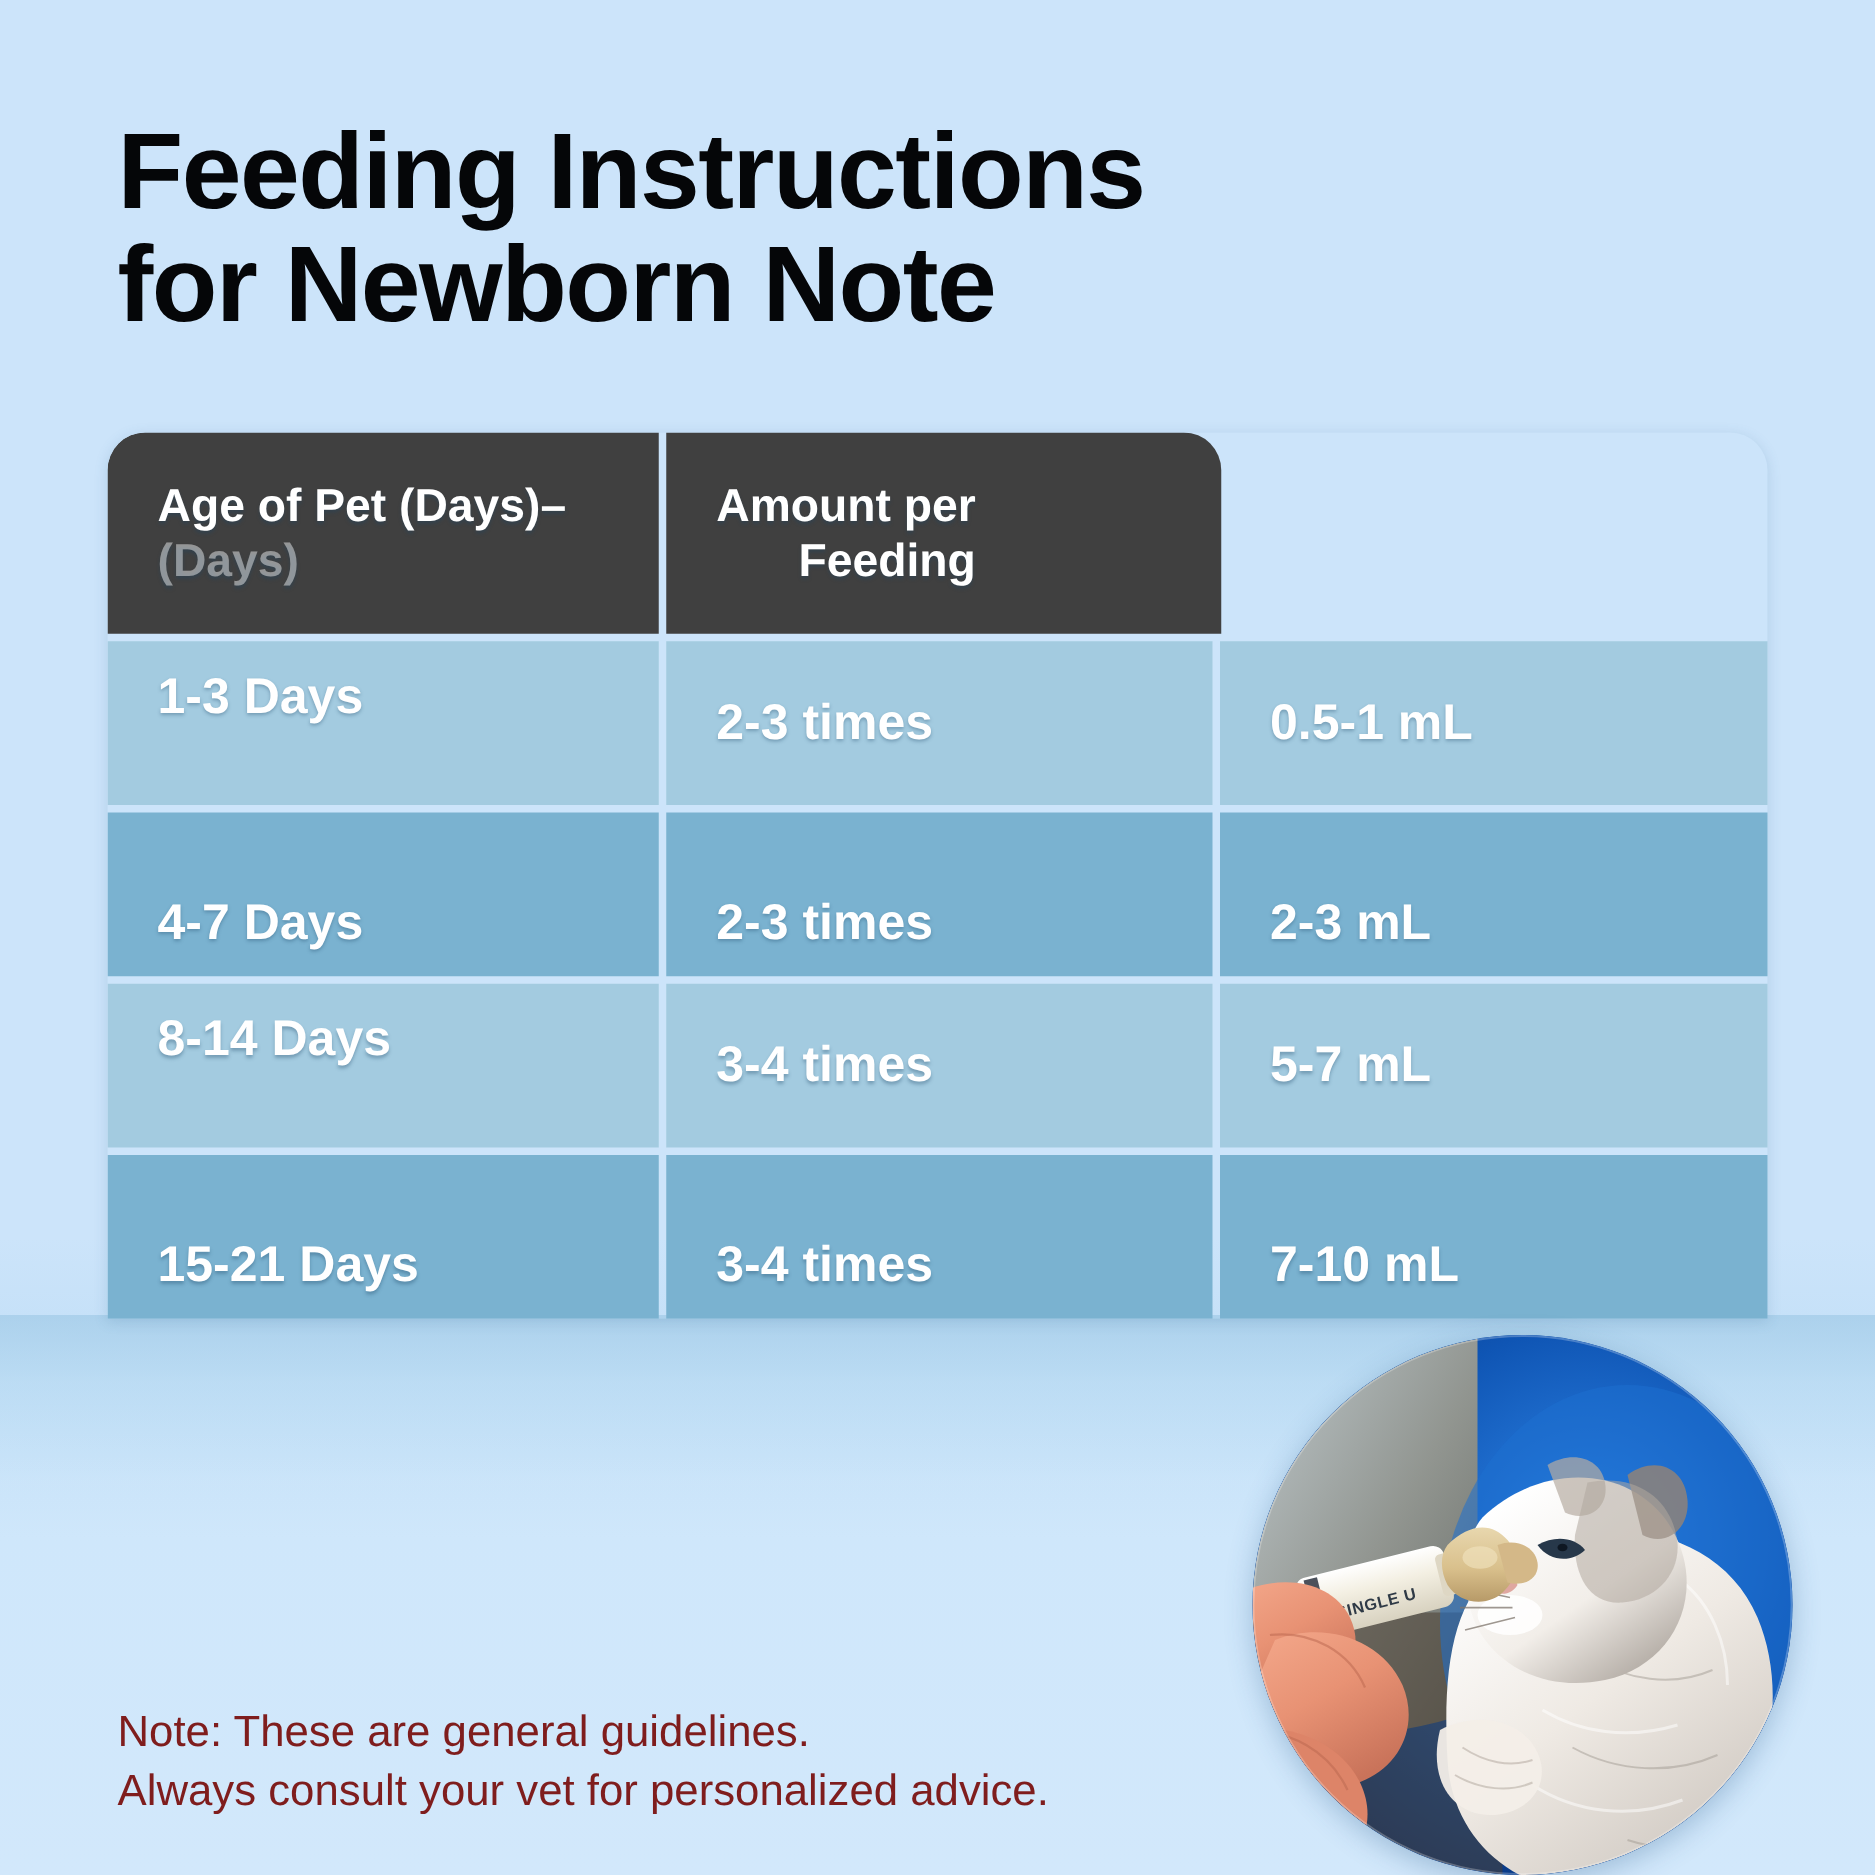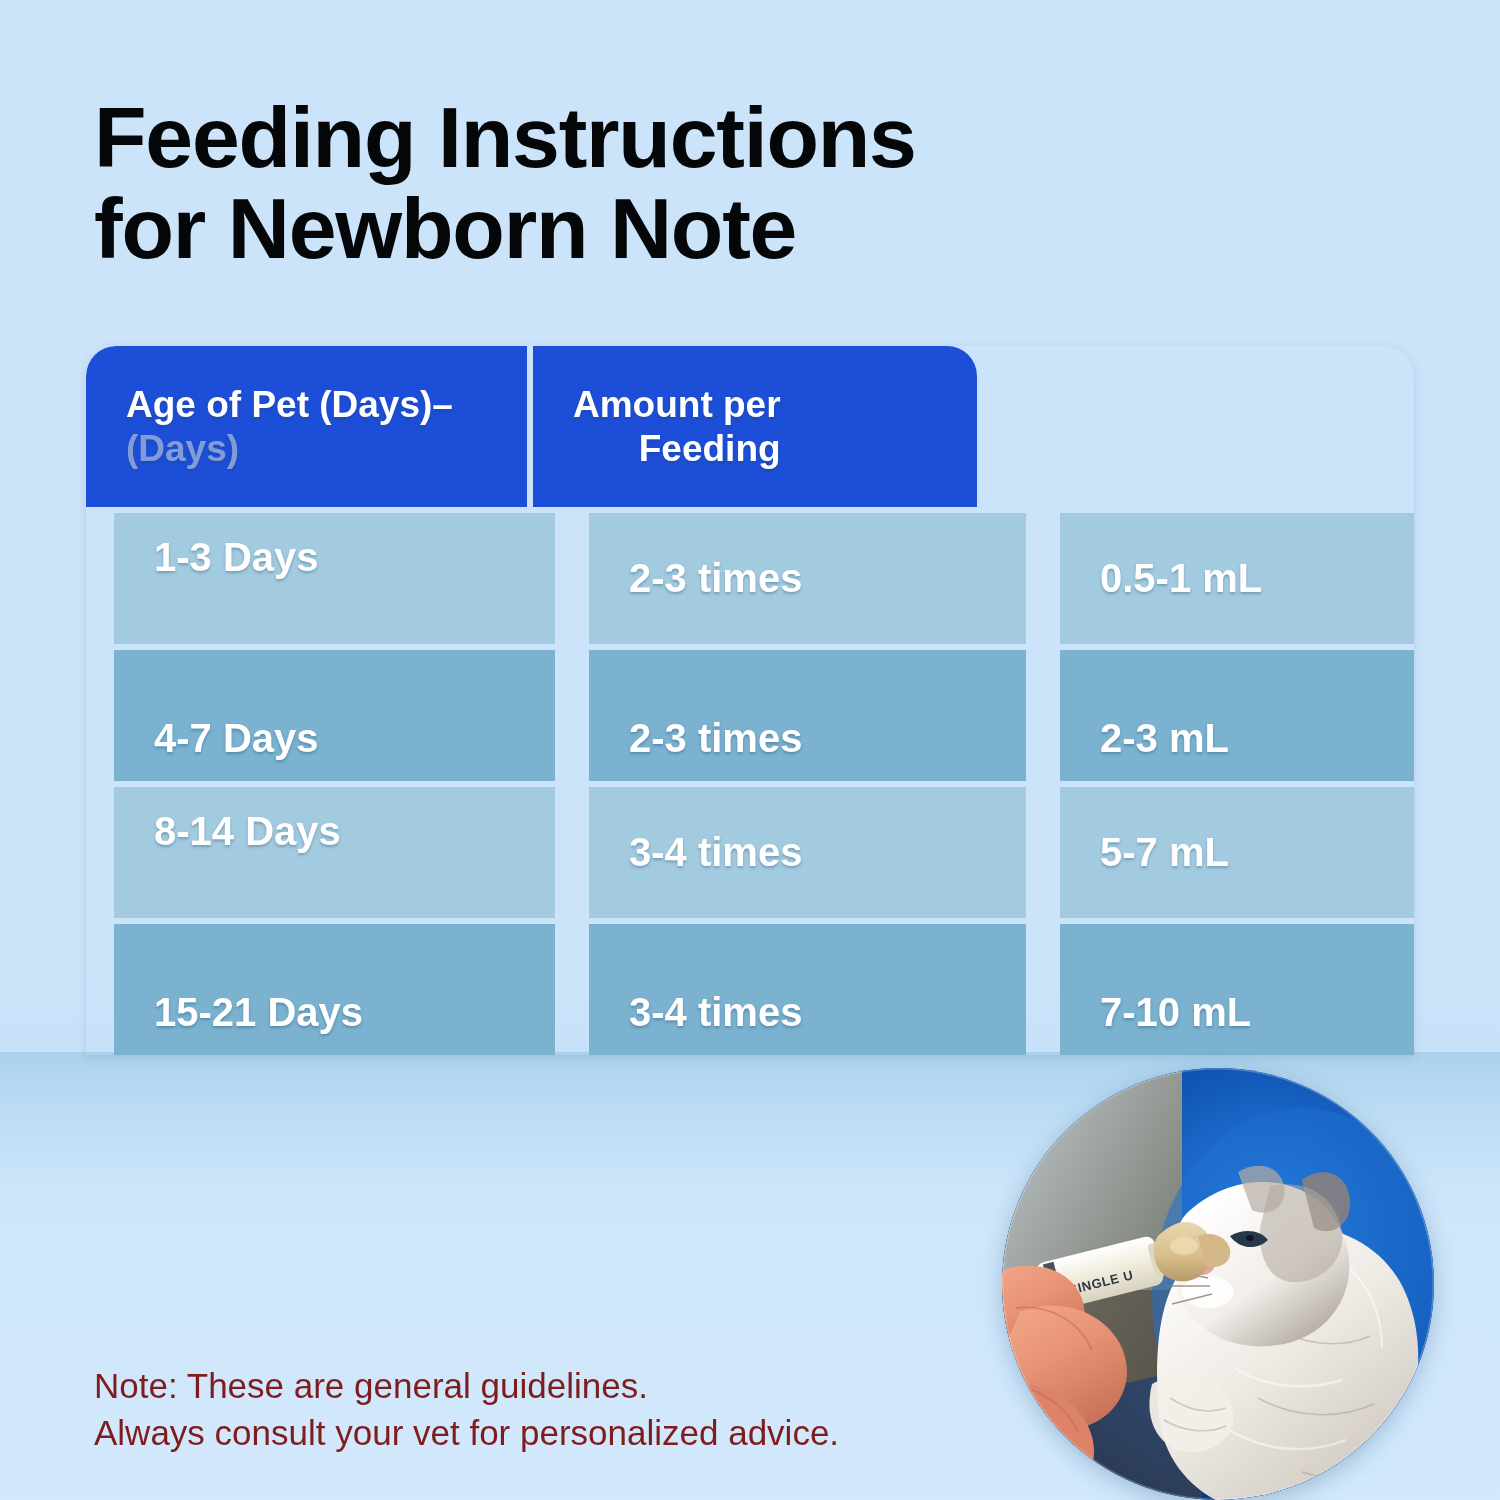--- a/index.html
+++ b/index.html
@@ -82,38 +82,37 @@
     align-items: center;
     color: #ffffff;
     text-shadow: 0 2px 3px rgba(30,70,100,0.35);
   }
   .c1 { width: 441px; flex: 0 0 441px; }
   .c2 { width: 437px; flex: 0 0 437px; }
   .c3 { width: 444px; flex: 0 0 444px; text-align: right; }
 
   
   .head .cell {
-    background: #1d4ed8;
+    background: #404040;
     height: 161px;
     font-size: 37px;
     font-weight: 700;
     line-height: 1.18;
     align-items: center;
   }
   .head .c1 { border-radius: 30px 0 0 0; }
   .head .c3 { border-radius: 0 30px 0 0; }
   .head-stack { display: flex; flex-direction: column; }
   .head-sub { color: rgba(255,255,255,0.45); }
 
   
   .body-row .cell {
     height: 131px;
     font-size: 40px;
     font-weight: 700;
-    margin-left: 28px;
   }
   .tone-light .cell { background: #a3cbe0; }
   .tone-dark  .cell { background: #7ab2d0; }
 
   .valign-top    { align-items: flex-start; padding-top: 22px; }
   .valign-center { align-items: center; }
   .valign-bottom { align-items: flex-end; padding-bottom: 20px; }
 
   
   .photo {

